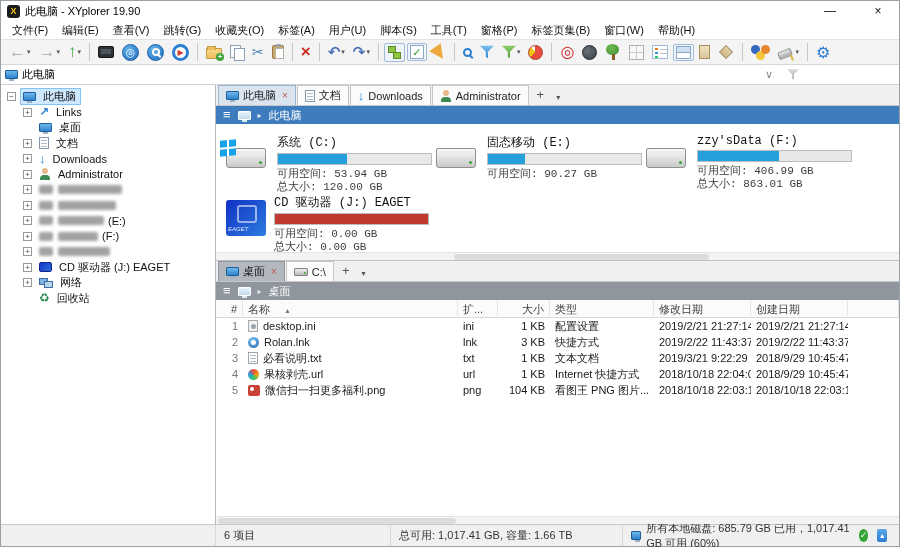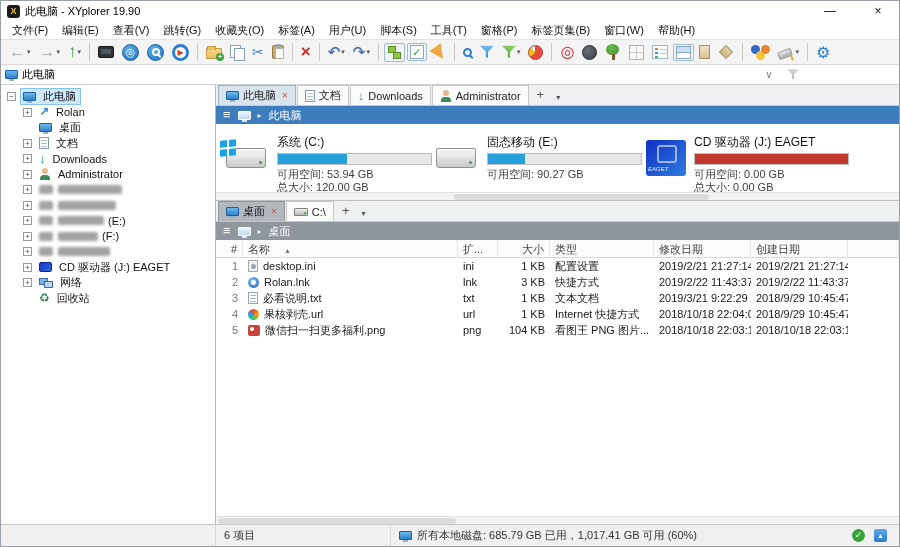--- a/index.html
+++ b/index.html
@@ -161,21 +161,21 @@
     border:1px solid #8f8f8f; border-radius:2px 2px 3px 3px; }
   .drv .body::before { content:''; position:absolute; left:2px; top:2px; right:2px; height:5px; background:#ececec; border-radius:1px; }
   .drv .body::after { content:''; position:absolute; right:3px; bottom:3px; width:3px; height:3px; border-radius:50%; background:#3aa33a; }
   .drv.win .wgrid { position:absolute; left:-3px; top:0; width:16px; height:16px;
     background:linear-gradient(#fff,#fff) center/2px 100% no-repeat, linear-gradient(#fff,#fff) center/100% 2px no-repeat, #18a3e8;
     transform:skewY(-6deg); }
   .drv.eaget { background:linear-gradient(135deg,#0f2fc4,#2e7de0); border-radius:3px; width:40px; height:36px; margin-left:3px; }
   .drv.eaget::before { content:''; position:absolute; left:11px; top:5px; width:16px; height:14px;
     border:2px solid rgba(255,255,255,.55); border-radius:3px; }
   .drv.eaget::after { content:'EAGET'; position:absolute; left:2px; bottom:4px; font-size:6px; font-style:italic; color:#dce8ff; }
-  .drive-info { padding-top:2px; }
+  .drive-info { padding-top:2px;font-family:Liberation Mono, monospace; }
   .drive-name { font-size:12px; color:#111; margin-bottom:2px; }
   .bar { width:155px; height:12px; background:#e8e8e8; border:1px solid #bcbcbc; margin:1px 0 3px; }
   .bar-fill { height:100%; }
   .drive-line { color:#3c3c3c; line-height:13px; }
 
   .hscroll { height:8px; background:#f3f3f3; border-top:1px solid #e4e4e4; position:relative; flex:0 0 auto; }
   .hscroll .thumb { position:absolute; top:1px; height:6px; background:#dcdcdc; border-radius:3px; }
 
   
   .bottompane { flex:1; display:flex; flex-direction:column; min-height:0; border-top:1px solid #c0c0c0; }
@@ -381,21 +381,21 @@
           <span class="expand">−</span>
           <span class="sel-wrap">
             <span class="mi mi-monitor"></span>
             <span class="tree-label">此电脑</span>
           </span>
         </div>
         <div class="tree-row" style="padding-left: 22px;">
           <span class="expand">+</span>
           <span class="sel-wrap">
             <span class="mi mi-links">↗</span>
-            <span class="tree-label">Rolan</span>
+            <span class="tree-label">Links</span>
           </span>
         </div>
         <div class="tree-row" style="padding-left: 22px;">
           <span class="expand none"></span>
           <span class="sel-wrap">
             <span class="mi mi-monitor"></span>
             <span class="tree-label">桌面</span>
           </span>
         </div>
         <div class="tree-row" style="padding-left: 22px;">
@@ -530,20 +530,33 @@
               </span>
               <div class="drive-info">
                 <div class="drive-name">固态移动 (E:)</div>
                 <div class="bar">
                   <div class="bar-fill" style="width: 24%; background: rgb(38, 160, 218);"></div>
                 </div>
                 <div class="drive-line">可用空间: 90.27 GB</div>
               </div>
             </div>
             <div class="drive">
+              <span class="drv ">
+                <span class="body"></span>
+              </span>
+              <div class="drive-info">
+                <div class="drive-name">zzy'sData (F:)</div>
+                <div class="bar">
+                  <div class="bar-fill" style="width: 53%; background: rgb(38, 160, 218);"></div>
+                </div>
+                <div class="drive-line">可用空间: 406.99 GB</div>
+                <div class="drive-line">总大小: 863.01 GB</div>
+              </div>
+            </div>
+            <div class="drive">
               <span class="drv eaget"></span>
               <div class="drive-info">
                 <div class="drive-name">CD 驱动器 (J:) EAGET</div>
                 <div class="bar">
                   <div class="bar-fill" style="width: 100%; background: rgb(193, 57, 46);"></div>
                 </div>
                 <div class="drive-line">可用空间: 0.00 GB</div>
                 <div class="drive-line">总大小: 0.00 GB</div>
               </div>
             </div>
@@ -658,20 +671,23 @@
       </div>
 
     </div>
   </div>
 
   <div class="statusbar">
     <div class="st-spacer"></div>
     <div class="st-sec s1">
       <span>6 项目</span>
     </div>
+    <div class="st-sec s2">
+      <span>总可用: 1,017.41 GB, 容量: 1.66 TB</span>
+    </div>
     <div class="st-sec s3">
       <span class="mi mi-monitor"></span>
       <span>所有本地磁盘: 685.79 GB 已用，1,017.41 GB 可用 (60%)</span>
       <span class="st-check">✓</span>
       <span class="st-up">▲</span>
     </div>
   </div>
 
 </div>
 

